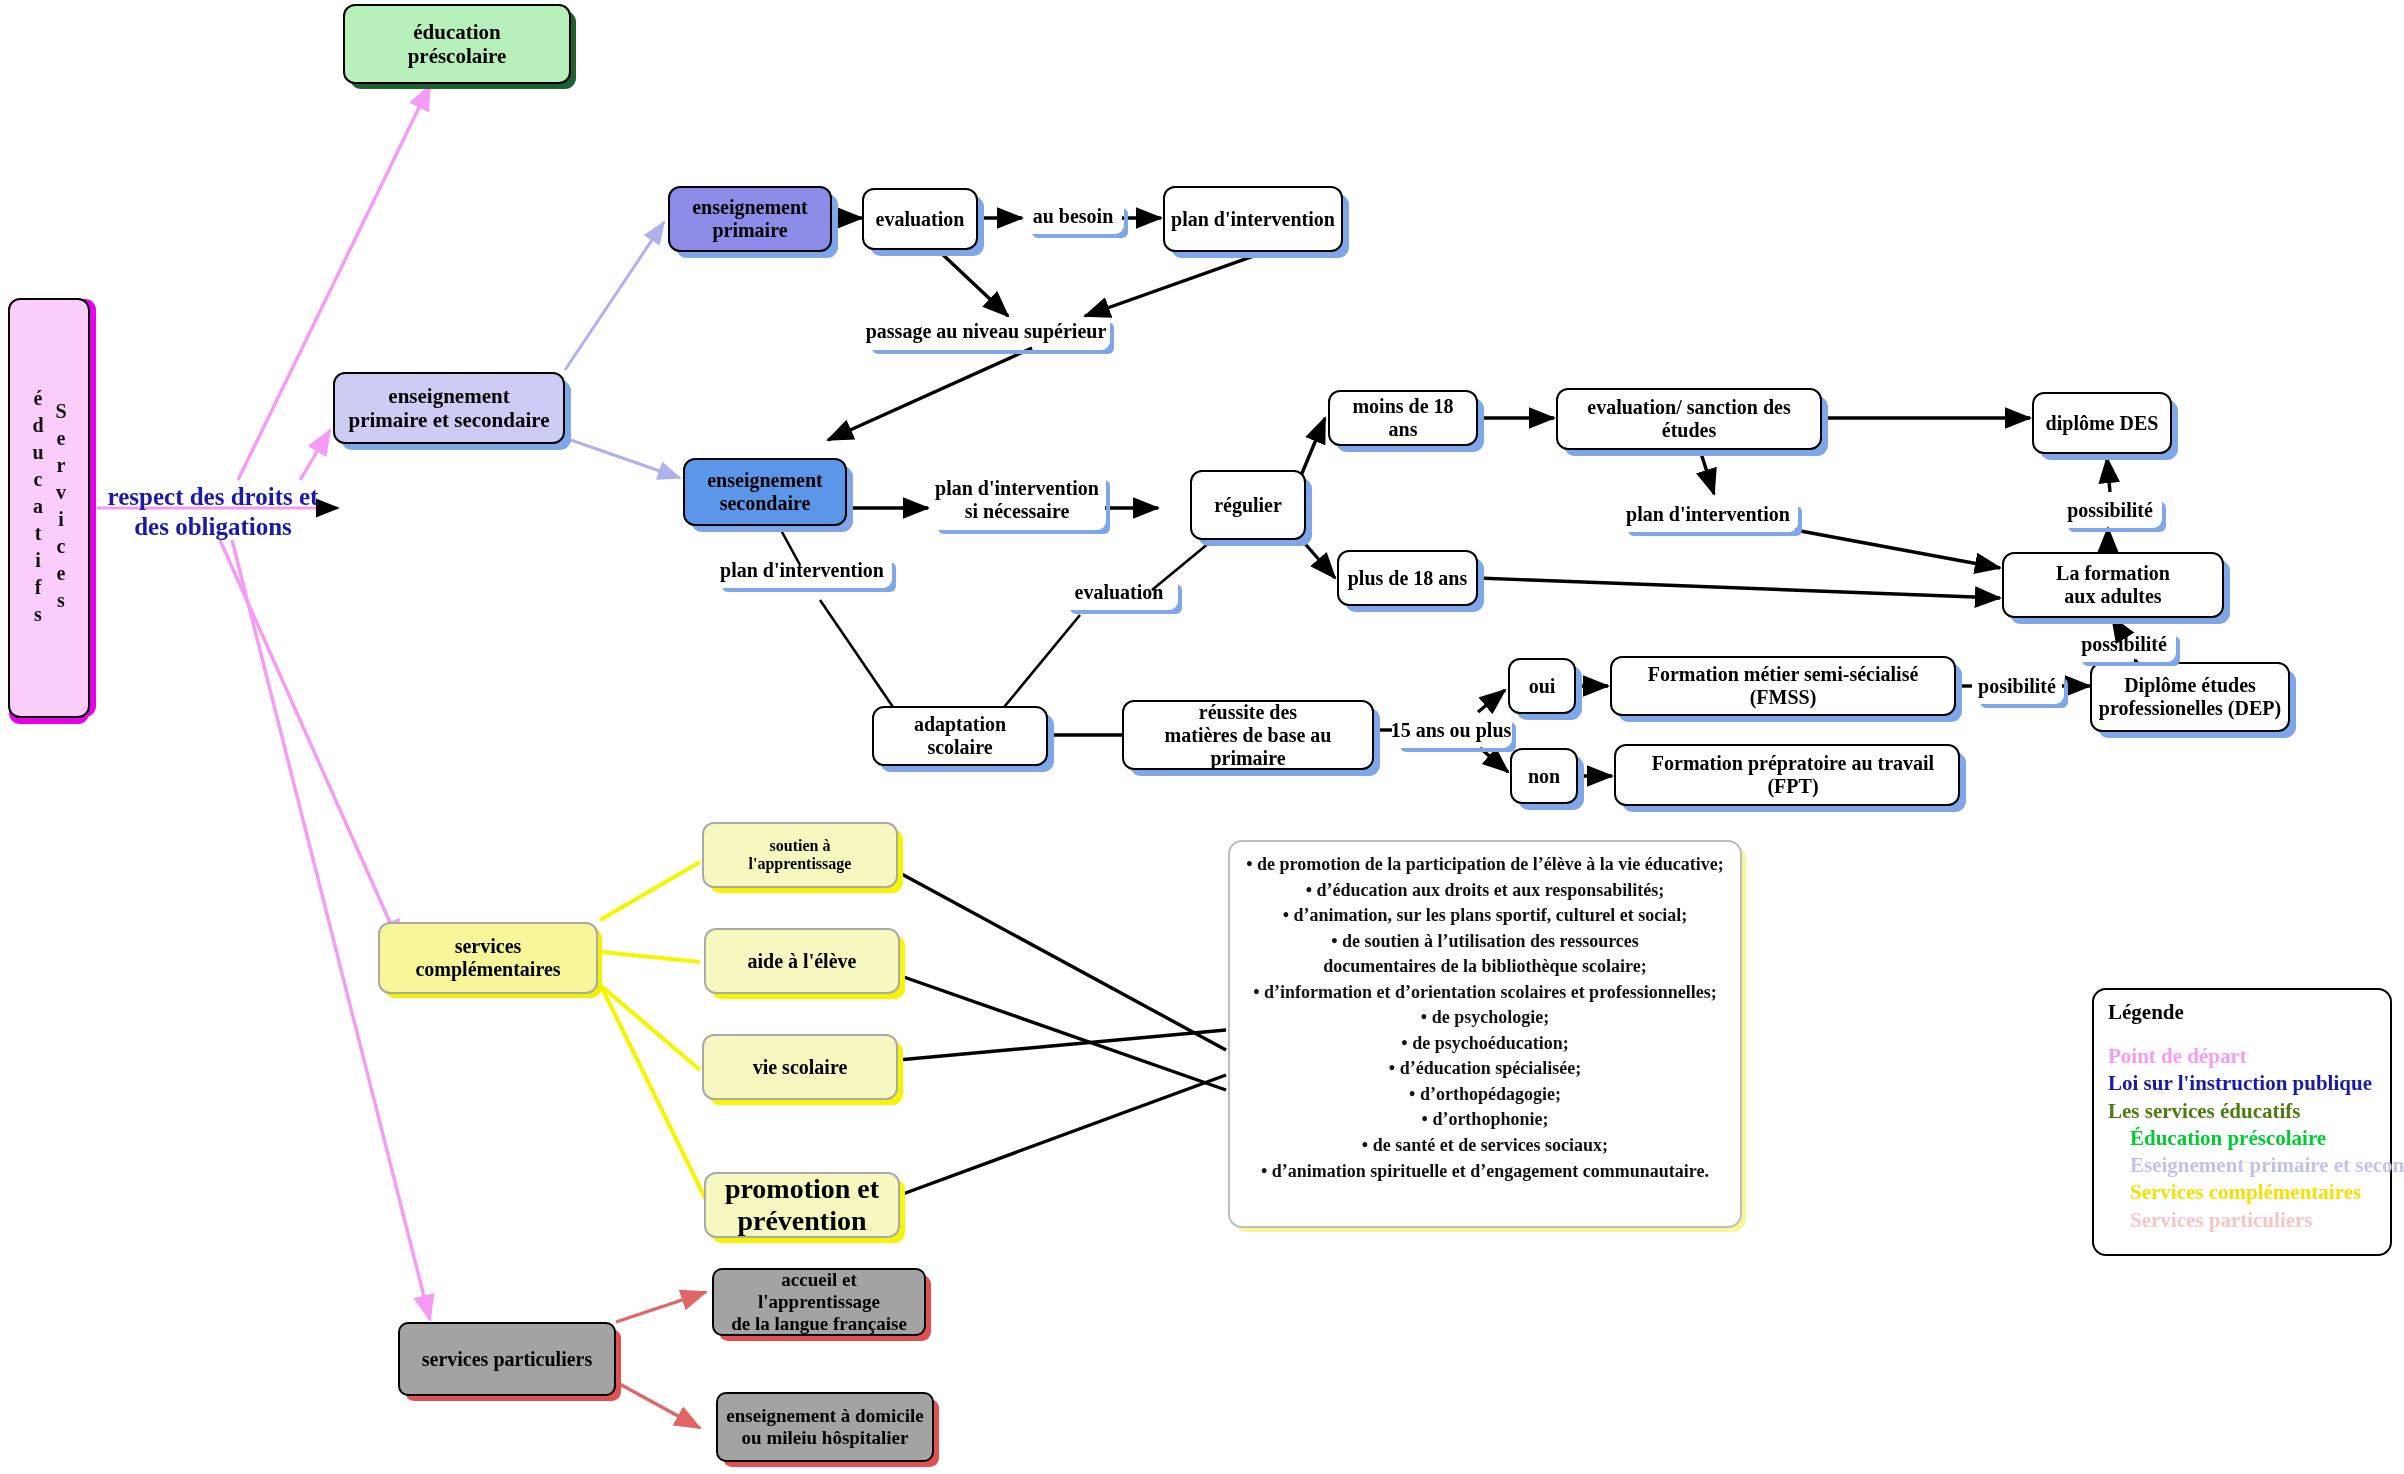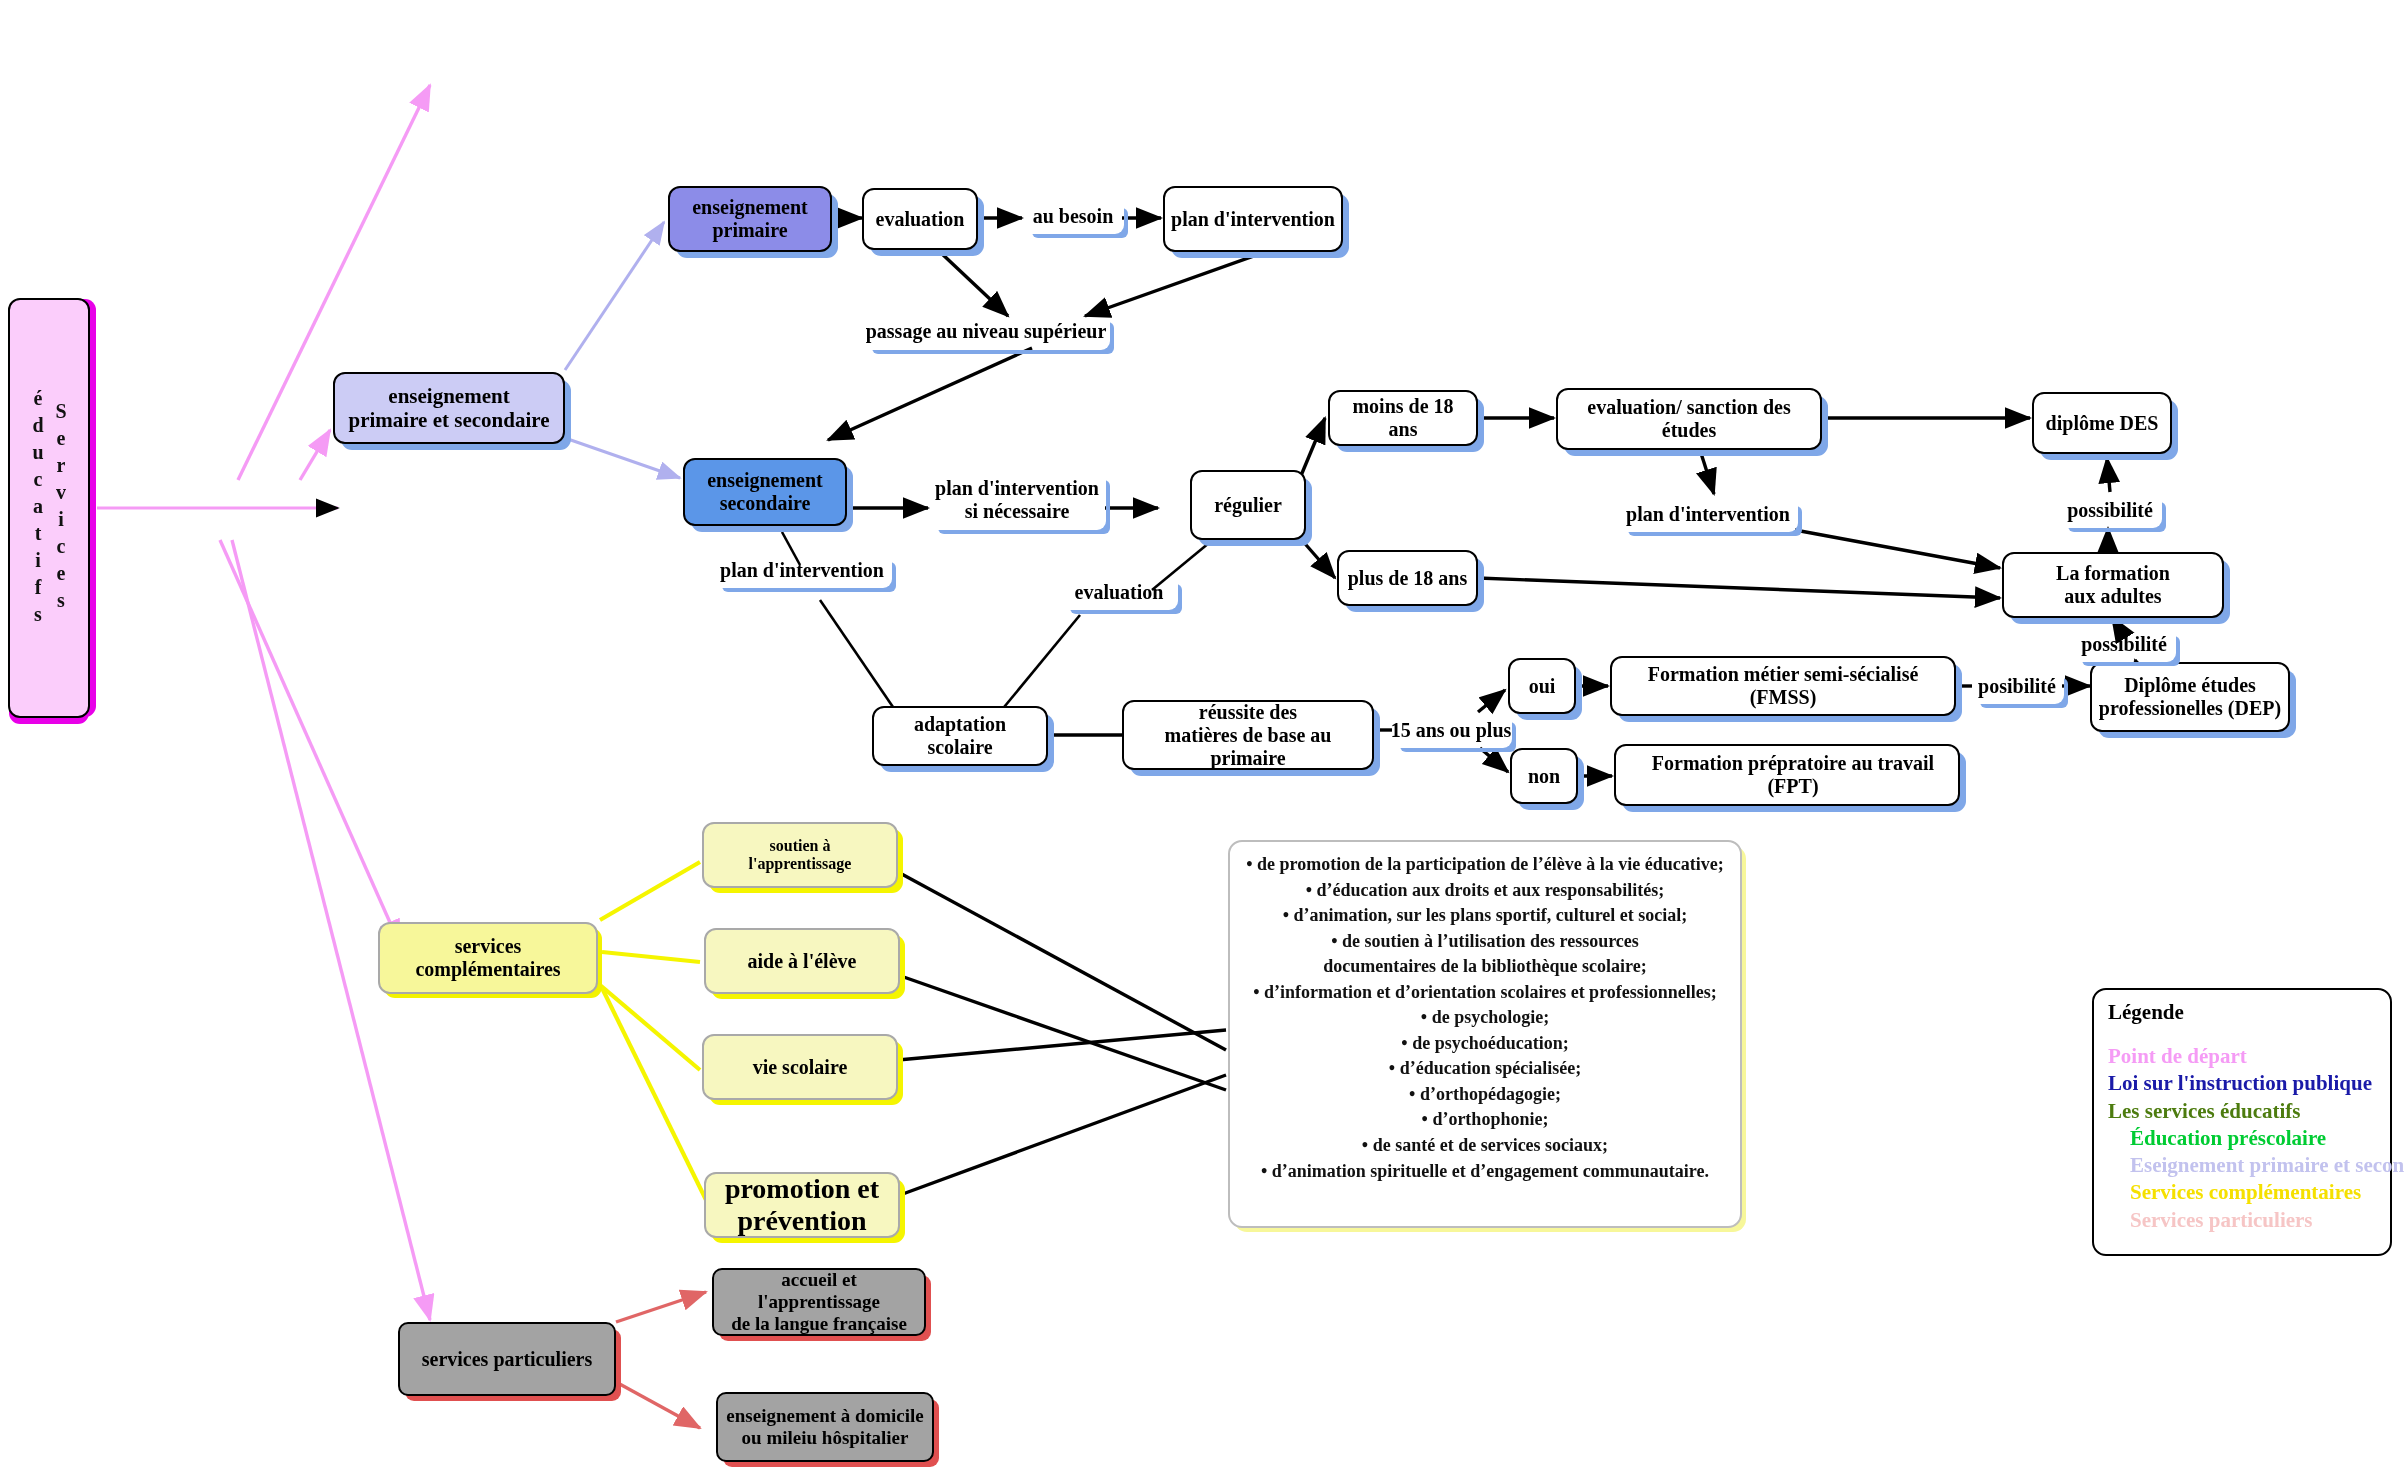--- a/index.html
+++ b/index.html
@@ -141,21 +141,25 @@
     <path d="M900,1195 L1226,1075" stroke="#000" stroke-width="3.4" fill="none"></path>
 
     <path d="M616,1322 L706,1292" stroke="#e06666" stroke-width="3.4" fill="none" marker-end="url(#ah-red)"></path>
     <path d="M616,1382 L700,1428" stroke="#e06666" stroke-width="3.4" fill="none" marker-end="url(#ah-red)"></path>
   </svg>
 
   <div class="node f-magenta sh-magenta vert-node" style="left:8px;top:298px;width:82px;height:420px;font-size:20px;color:#111;">
     <span>Services éducatifs</span>
   </div>
 
-
+  <div class="startlabel" style="left:88px;top:482px;width:250px;font-size:25px;">respect des droits et<br>des obligations</div>
+
+  <div class="node f-green sh-green" style="left:343px;top:4px;width:228px;height:80px;font-size:21px;">
+    <span>éducation<br>préscolaire</span>
+  </div>
 
   <div class="node f-peri sh-blue" style="left:333px;top:372px;width:232px;height:72px;font-size:21px;">
     <span>enseignement<br>primaire et secondaire</span>
   </div>
 
   <div class="node f-blue-mid sh-blue" style="left:668px;top:186px;width:164px;height:66px;font-size:20px;">
     <span>enseignement<br>primaire</span>
   </div>
   <div class="node f-white sh-blue" style="left:862px;top:188px;width:116px;height:62px;font-size:20px;">
     <span>evaluation</span>

